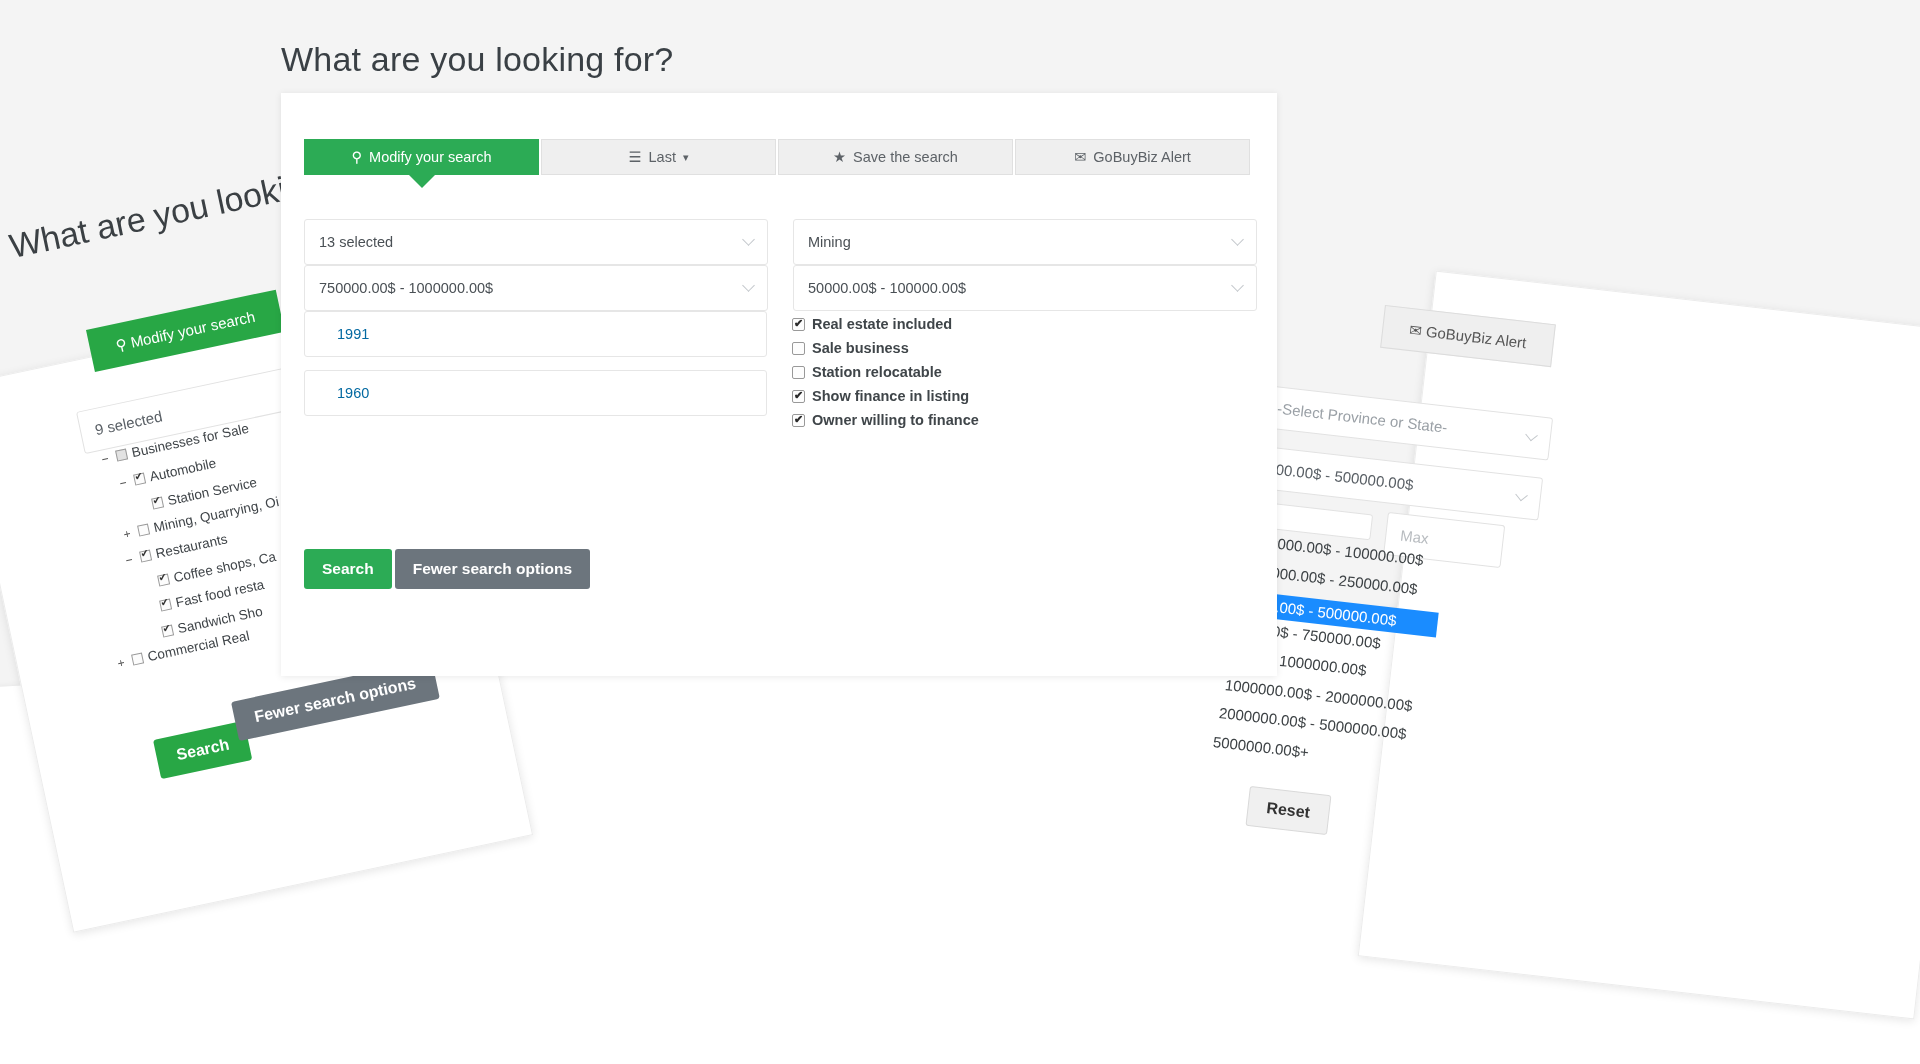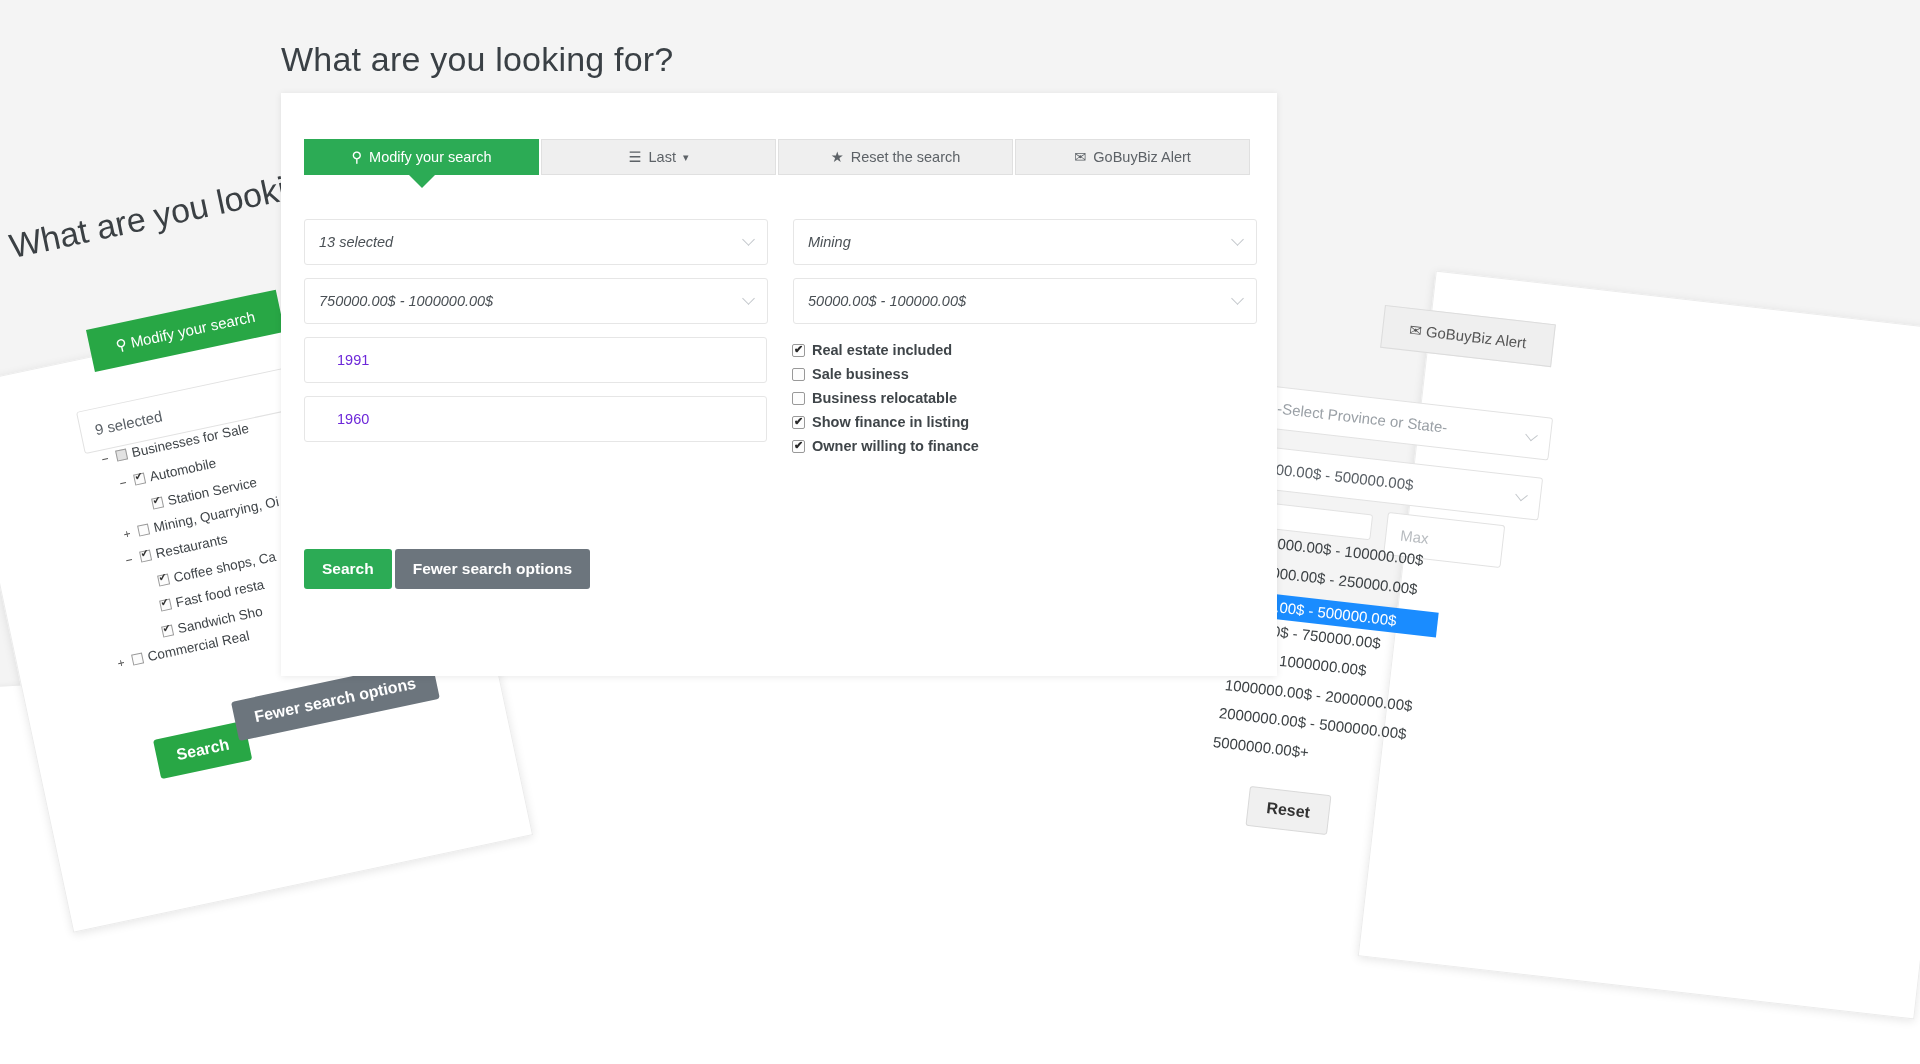--- a/index.html
+++ b/index.html
@@ -217,37 +217,35 @@
 
   
   #form {
     position: absolute;
     left: 23px; top: 126px;
     width: 953px;
   }
   .row3 {
     display: flex;
     gap: 25px;
-    margin-bottom: 13px;
-    font-style: italic;
   }
   .fld {
     position: relative;
     flex: 1 1 0;
     height: 46px;
     border: 1px solid #e6e6e6;
     border-radius: 3px;
     background: #fff;
     display: flex;
     align-items: center;
     padding: 0 14px;
     font-size: 14.5px;
     color: #4a5055;
   }
-  .fld.placeholder { color: #6d28d9; padding-left: 32px; }
+  .fld.placeholder { color: #0369a1; padding-left: 32px; }
   .caret {
     position: absolute;
     right: 14px; top: 50%;
     margin-top: -4px;
     width: 9px; height: 9px;
     border-right: 1.6px solid #c3c7cb;
     border-bottom: 1.6px solid #c3c7cb;
     transform: rotate(45deg);
     margin-top: -7px;
   }
@@ -384,21 +382,21 @@
         <span class="ico">⚲</span>
         <span>Modify your search</span>
       </div>
       <div class="tab tab-idle">
         <span class="ico">☰</span>
         <span>Last</span>
         <span class="ico" style="font-size:11px;">▾</span>
       </div>
       <div class="tab tab-idle">
         <span class="ico">★</span>
-        <span>Reset the search</span>
+        <span>Save the search</span>
       </div>
       <div class="tab tab-idle">
         <span class="ico">✉</span>
         <span>GoBuyBiz Alert</span>
       </div>
     </div>
 
     <div id="form">
 
       <div class="row3">
@@ -437,21 +435,21 @@
               <div class="cbx-item">
                 <span class="cbx checked"></span>
                 <span>Real estate included</span>
               </div>
               <div class="cbx-item">
                 <span class="cbx"></span>
                 <span>Sale business</span>
               </div>
               <div class="cbx-item">
                 <span class="cbx"></span>
-                <span>Business relocatable</span>
+                <span>Station relocatable</span>
               </div>
               <div class="cbx-item">
                 <span class="cbx checked"></span>
                 <span>Show finance in listing</span>
               </div>
               <div class="cbx-item">
                 <span class="cbx checked"></span>
                 <span>Owner willing to finance</span>
               </div>
             </div>

